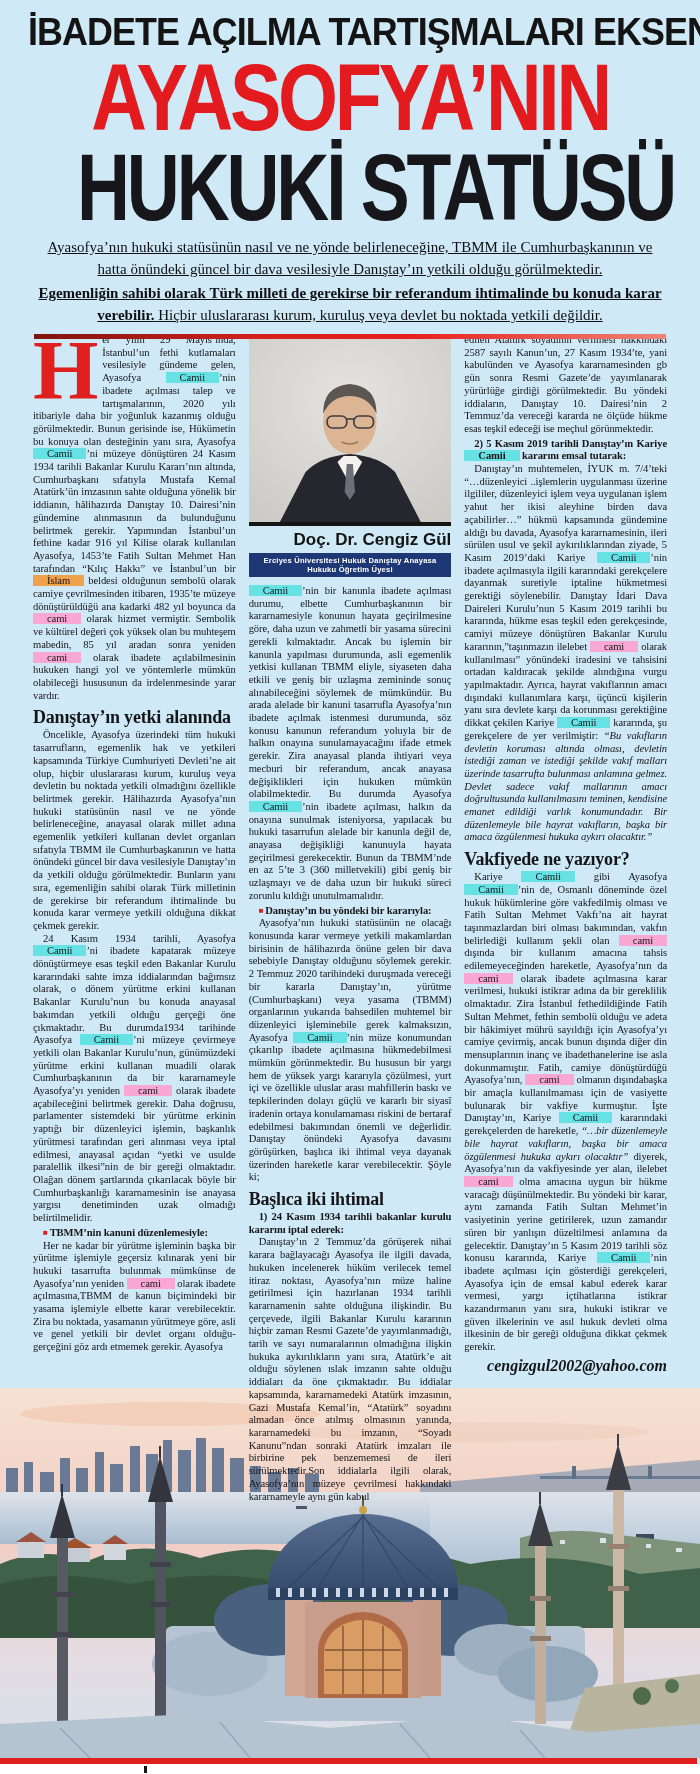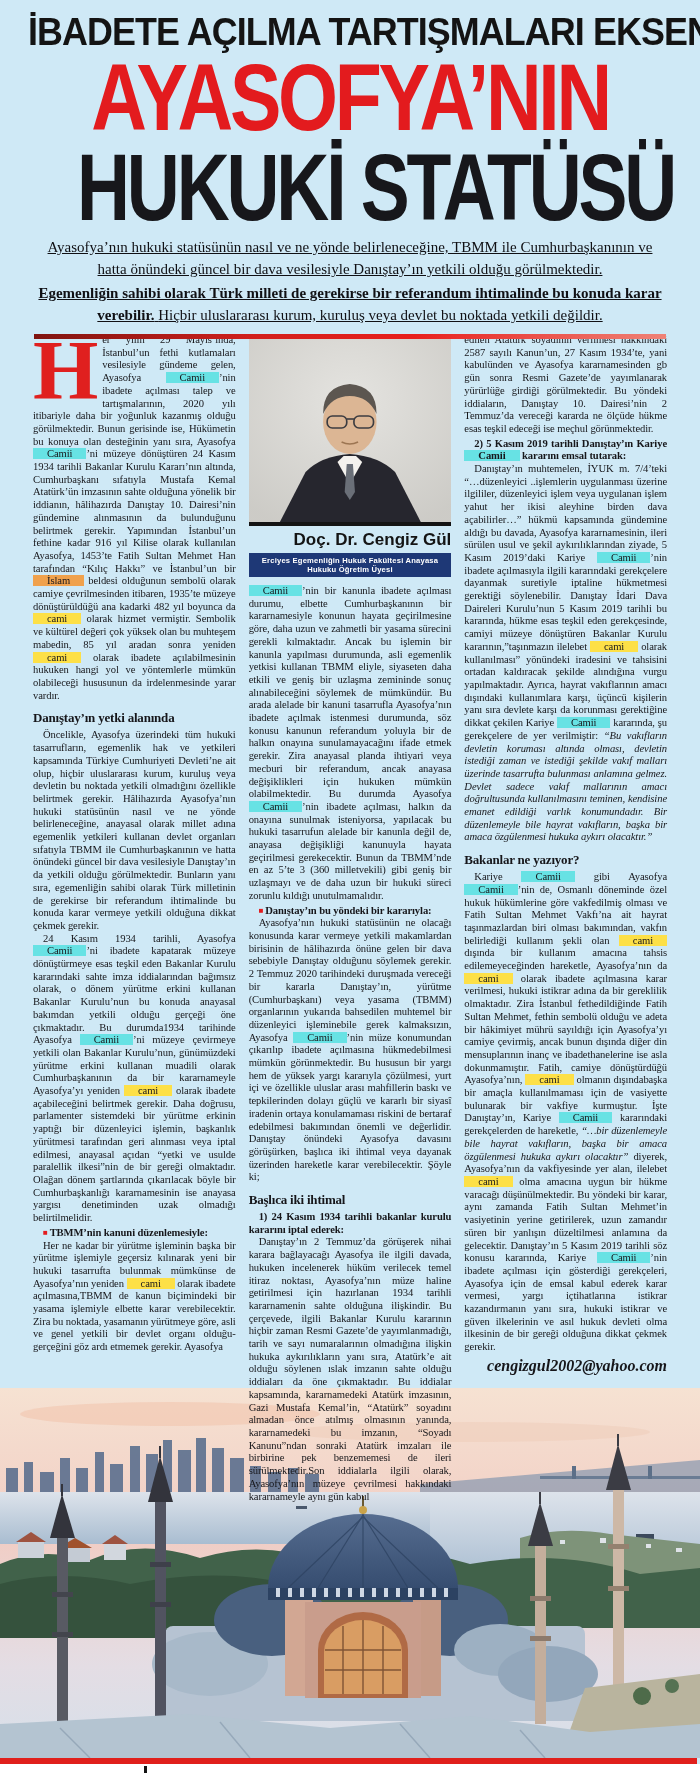--- a/index.html
+++ b/index.html
@@ -18,28 +18,28 @@
   .deck b{font-weight:700;}
   .red-rule{height:5px;width:632px;margin:8px auto 0;
             background:linear-gradient(90deg,#7e1410,#d2201c 35%,#e8201d 60%,#ef8377);}
   
   .content{position:absolute;top:334px;left:33px;width:634px;display:flex;gap:13px;z-index:2;}
   .col{flex:1 1 0;min-width:0;}
   .col p,.col h2{margin:0;}
   .p,.p0,.lead,.h3,.h3n{font-size:10.6px;line-height:12.7px;text-align:justify;letter-spacing:-.1px;}
   .p{text-indent:10px;}
   .p0,.lead{text-indent:0;}
-  h2{font-size:13px;line-height:19px;font-weight:700;margin:6px 0 2px !important;letter-spacing:-.2px;}
+  h2{font-size:18px;line-height:19px;font-weight:700;margin:6px 0 2px !important;letter-spacing:-.2px;}
   .h3,.h3n{font-weight:700;text-indent:10px;margin-top:2px !important;}
   .sq{color:#e31b1e;font-size:8px;vertical-align:1px;}
   .dropcap{float:left;color:#e0201f;font-weight:700;font-size:84px;line-height:66px;
            padding:4px 4px 0 0;}
   .hl{padding:0 14px;}
   .hl-c{background:#67e2e4;}
-  .hl-g{background:#fde047;}
+  .hl-g{background:#f9a8d4;}
   .hl-o{background:#f0a14c;}
   .it{font-style:italic;}
   .author-email{font-size:16px;font-weight:700;font-style:italic;text-align:right;margin-top:3px;}
   
   .author-card{margin-bottom:8px;}
   .author-photo{height:188px;background:linear-gradient(#e3e2df,#c9c8c4);overflow:hidden;}
   .author-rule{height:4px;background:#141414;margin:0 0 3px;}
   .author-name{font-family:"Liberation Sans",sans-serif;font-weight:700;font-size:17px;
                text-align:right;color:#141414;padding:1px 0 3px;}
   .author-title{background:#1e3876;color:#fff;font-family:"Liberation Sans",sans-serif;
@@ -92,38 +92,38 @@
             <ellipse cx="98" cy="88" rx="26" ry="32" fill="#dcb694"></ellipse>
             <path d="M72,80 Q72,52 98,50 Q124,52 124,80 Q116,62 98,62 Q80,62 72,80 Z" fill="#5c5650"></path>
             <rect x="76" y="82" width="19" height="12" rx="5" fill="none" stroke="#3c3c40" stroke-width="1.6"></rect>
             <rect x="102" y="82" width="19" height="12" rx="5" fill="none" stroke="#3c3c40" stroke-width="1.6"></rect>
             <line x1="95" y1="85" x2="102" y2="85" stroke="#3c3c40" stroke-width="1.6"></line>
             <path d="M90,108 Q98,112 106,108" fill="none" stroke="#9c7552" stroke-width="1.5"></path>
           </svg>
         </div>
         <div class="author-rule"></div>
         <div class="author-name">Doç. Dr. Cengiz Gül</div>
-        <div class="author-title">Erciyes Egemenliğin Hukuk Fakültesi Anayasa Hukuku Öğretim Üyesi</div>
+        <div class="author-title">Erciyes Üniversitesi Hukuk Danıştay Anayasa Hukuku Öğretim Üyesi</div>
       </div>
       <div>
           <p class="p0"><span class="hl hl-c">Camii</span><span>’nin bir kanunla ibadete açılması durumu, elbette Cumhurbaşkanının bir kararnamesiyle konunun hayata geçirilmesine göre, daha uzun ve zahmetli bir yasama sürecini gerekli kılmaktadır. Ancak bu işlemin bir kanunla yapılması durumunda, asli egemenlik yetkisi kullanan TBMM eliyle, siyaseten daha etkili ve geniş bir uzlaşma zemininde sonuç alınabileceğini söylemek de mümkündür. Bu arada alelade bir kanuni tasarrufla Ayasofya’nın ibadete açılmak istenmesi durumunda, söz konusu kanunun referandum yoluyla bir de halkın onayına sunulamayacağını ifade etmek gerekir. Zira anayasal planda ihtiyari veya mecburi bir referandum, ancak anayasa değişiklikleri için hukuken mümkün olabilmektedir. Bu durumda Ayasofya </span><span class="hl hl-c">Camii</span><span>’nin ibadete açılması, halkın da onayına sunulmak isteniyorsa, yapılacak bu hukuki tasarrufun alelade bir kanunla değil de, anayasa değişikliği kanunuyla hayata geçirilmesi gerekecektir. Bunun da TBMM’nde en az 5’te 3 (360 milletvekili) gibi geniş bir uzlaşmayı ve de daha uzun bir hukuki süreci zorunlu kıldığı unutulmamalıdır.</span></p>
           <p class="h3"><span class="sq">■ </span><span>Danıştay’ın bu yöndeki bir kararıyla:</span></p>
           <p class="p"><span>Ayasofya’nın hukuki statüsünün ne olacağı konusunda karar vermeye yetkili makamlardan birisinin de hâlihazırda önüne gelen bir dava sebebiyle Danıştay olduğunu söylemek gerekir. 2 Temmuz 2020 tarihindeki duruşmada vereceği bir kararla Danıştay’ın, yürütme (Cumhurbaşkanı) veya yasama (TBMM) organlarının yukarıda bahsedilen muhtemel bir düzenleyici işleminebile gerek kalmaksızın, Ayasofya </span><span class="hl hl-c">Camii</span><span>’nin müze konumundan çıkarılıp ibadete açılmasına hükmedebilmesi mümkün görünmektedir. Bu hususun bir yargı hem de yüksek yargı kararıyla çözülmesi, yurt içi ve özellikle uluslar arası mahfillerin baskı ve tepkilerinden dolayı güçlü ve kararlı bir siyasî iradenin ortaya konulamaması riskini de bertaraf edebilmesi bakımından önemli ve değerlidir. Danıştay önündeki Ayasofya davasını görüşürken, başlıca iki ihtimal veya dayanak üzerinden hareketle karar verebilecektir. Şöyle ki;</span></p>
           <h2><span>Başlıca iki ihtimal</span></h2>
           <p class="h3n"><span>1) 24 Kasım 1934 tarihli bakanlar kurulu kararını iptal ederek:</span></p>
           <p class="p"><span>Danıştay’ın 2 Temmuz’da görüşerek nihai karara bağlayacağı Ayasofya ile ilgili davada, hukuken incelenerek hüküm verilecek temel itiraz noktası, Ayasofya’nın müze haline getirilmesi için hazırlanan 1934 tarihli kararnamenin sahte olduğuna ilişkindir. Bu çerçevede, ilgili Bakanlar Kurulu kararının hiçbir zaman Resmi Gazete’de yayımlanmadığı, tarih ve sayı numaralarının olmadığına ilişkin hukuka aykırılıkların yanı sıra, Atatürk’e ait olduğu söylenen ıslak imzanın sahte olduğu iddiaları da öne çıkmaktadır. Bu iddialar kapsamında, kararnamedeki Atatürk imzasının, Gazi Mustafa Kemal’in, “Atatürk” soyadını almadan önce atılmış olmasının yanında, kararnamedeki bu imzanın, “Soyadı Kanunu”ndan sonraki Atatürk imzaları ile birbirine pek benzememesi de ileri sürülmektedir.Son iddialarla ilgili olarak, Ayasofya’nın müzeye çevrilmesi hakkındaki kararnameyle aynı gün kabul</span></p>
         </div>
     </section>
 
     <section class="col">
       <div>
           <p class="p0"><span>edilen Atatürk soyadının verilmesi hakkındaki 2587 sayılı Kanun’un, 27 Kasım 1934’te, yani kabulünden ve Ayasofya kararnamesinden gb gün sonra Resmi Gazete’de yayımlanarak yürürlüğe girdiği görülmektedir. Bu yöndeki iddiaların, Danıştay 10. Dairesi’nin 2 Temmuz’da vereceği kararda ne ölçüde hükme esas teşkil edeceği ise meçhul görünmektedir.</span></p>
           <p class="h3n"><span>2) 5 Kasım 2019 tarihli Danıştay’ın Kariye </span><span class="hl hl-c">Camii</span><span> kararını emsal tutarak:</span></p>
           <p class="p"><span>Danıştay’ın muhtemelen, İYUK m. 7/4’teki “…düzenleyici ..işlemlerin uygulanması üzerine ilgililer, düzenleyici işlem veya uygulanan işlem yahut her ikisi aleyhine birden dava açabilirler…” hükmü kapsamında gündemine aldığı bu davada, Ayasofya kararnamesinin, ileri sürülen usul ve şekil aykırılıklarından ziyade, 5 Kasım 2019’daki Kariye </span><span class="hl hl-c">Camii</span><span>’nin ibadete açılmasıyla ilgili kararındaki gerekçelere dayanmak suretiyle iptaline hükmetmesi gerektiği söylenebilir. Danıştay İdari Dava Daireleri Kurulu’nun 5 Kasım 2019 tarihli bu kararında, hükme esas teşkil eden gerekçesinde, camiyi müzeye dönüştüren Bakanlar Kurulu kararının,”taşınmazın ilelebet </span><span class="hl hl-g">cami</span><span> olarak kullanılması” yönündeki iradesini ve tahsisini ortadan kaldıracak şekilde alındığına vurgu yapılmaktadır. Ayrıca, hayrat vakıflarının amacı dışındaki kullanımlara karşı, üçüncü kişilerin yanı sıra devlete karşı da korunması gerektiğine dikkat çekilen Kariye </span><span class="hl hl-c">Camii</span><span> kararında, şu gerekçelere de yer verilmiştir: </span><span class="it">“Bu vakıfların devletin koruması altında olması, devletin istediği zaman ve istediği şekilde vakıf malları üzerinde tasarrufta bulunması anlamına gelmez. Devlet sadece vakıf mallarının amacı doğrultusunda kullanılmasını teminen, kendisine emanet edildiği varlık konumundadır. Bir düzenlemeyle bile hayrat vakıfların, başka bir amaca özgülenmesi hukuka aykırı olacaktır.”</span></p>
-          <h2><span>Bakanlar ne yazıyor?</span></h2>
+          <h2><span>Vakfiyede ne yazıyor?</span></h2>
           <p class="p"><span>Kariye </span><span class="hl hl-c">Camii</span><span> gibi Ayasofya </span><span class="hl hl-c">Camii</span><span>’nin de, Osmanlı döneminde özel hukuk hükümlerine göre vakfedilmiş olması ve Fatih Sultan Mehmet Vakfı’na ait hayrat taşınmazlardan biri olması bakımından, vakfın belirlediği kullanım şekli olan </span><span class="hl hl-g">cami</span><span> dışında bir kullanım amacına tahsis edilemeyeceğinden hareketle, Ayasofya’nın da </span><span class="hl hl-g">cami</span><span> olarak ibadete açılmasına karar verilmesi, hukuki istikrar adına da bir gereklilik olmaktadır. Zira İstanbul fethedildiğinde Fatih Sultan Mehmet, fethin sembolü olduğu ve adeta bir hâkimiyet mührü sayıldığı için Ayasofya’yı camiye çevirmiş, ancak bunun dışında diğer din mensuplarının inanç ve ibadethanelerine ise asla dokunmamıştır. Fatih, camiye dönüştürdüğü Ayasofya’nın, </span><span class="hl hl-g">cami</span><span> olmanın dışındabaşka bir amaçla kullanılmaması için de vasiyette bulunarak bir vakfiye kurmuştur. İşte Danıştay’ın, Kariye </span><span class="hl hl-c">Camii</span><span> kararındaki gerekçelerden de hareketle, </span><span class="it">“…bir düzenlemeyle bile hayrat vakıfların, başka bir amaca özgülenmesi hukuka aykırı olacaktır”</span><span> diyerek, Ayasofya’nın da vakfiyesinde yer alan, ilelebet </span><span class="hl hl-g">cami</span><span> olma amacına uygun bir hükme varacağı düşünülmektedir. Bu yöndeki bir karar, aynı zamanda Fatih Sultan Mehmet’in vasiyetinin yerine getirilerek, uzun zamandır süren bir yanlışın düzeltilmesi anlamına da gelecektir. Danıştay’ın 5 Kasım 2019 tarihli söz konusu kararında, Kariye </span><span class="hl hl-c">Camii</span><span>’nin ibadete açılması için gösterdiği gerekçeleri, Ayasofya için de emsal kabul ederek karar vermesi, yargı içtihatlarına istikrar kazandırmanın yanı sıra, hukuki istikrar ve güven ilkelerinin ve asıl hukuk devleti olma ilkesinin de bir gereği olduğuna dikkat çekmek gerekir.</span></p>
         </div>
       <div class="author-email">cengizgul2002@yahoo.com</div>
     </section>
   </main>
 
   <div class="photo">
     <svg viewBox="0 0 700 370" width="700" height="370" preserveAspectRatio="none">
       <defs>
         <linearGradient id="sky" x1="0" y1="0" x2="0" y2="1">

